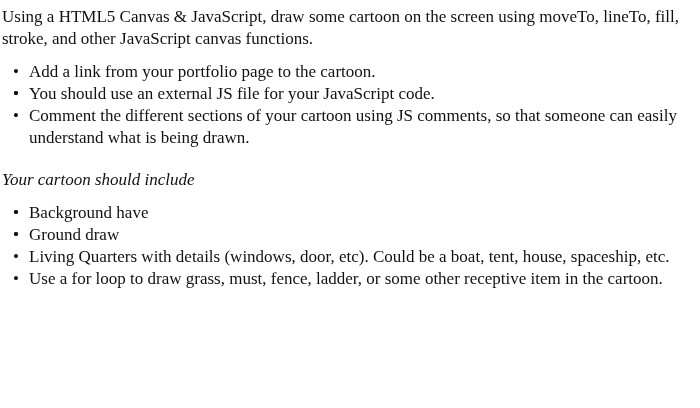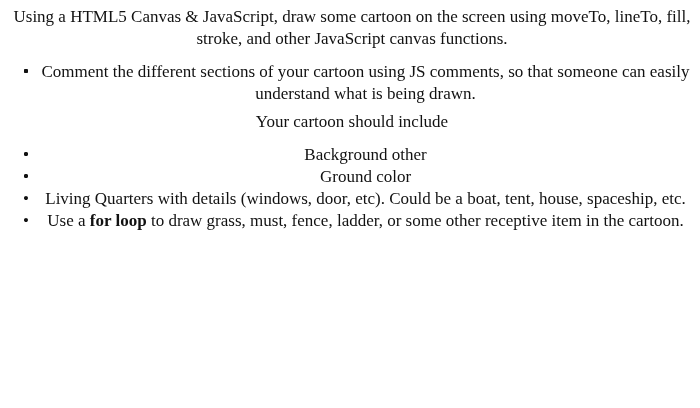--- a/index.html
+++ b/index.html
@@ -11,22 +11,21 @@
       width: 700px;
       height: 408px;
       overflow: hidden;
       font-family: "Liberation Serif", "DejaVu Serif", serif;
       font-size: 17px;
       line-height: 22px;
       color: #111111;
     }
     .doc {
       position: relative;
-      padding: 4px 8px 0 12px;
-      text-align: center;
+      padding: 4px 8px 0 2px;
     }
     p {
       margin: 0;
     }
     .intro {
       margin-top: 2px;
     }
     ul {
       margin: 0;
       padding: 0;
@@ -39,67 +38,70 @@
     }
     ul li .bullet {
       position: absolute;
       left: 11px;
       top: 0;
     }
     .list-1 {
       margin-top: 11px;
     }
     .subhead {
-      margin-top: 6px;
+      margin-top: 20px;
+      font-style: italic;
     }
     .list-2 {
       margin-top: 11px;
     }
     b {
-      font-weight: bold;
+      font-weight: normal;
     }
   </style>
 </head>
 <body>
 
 <div class="doc">
   <p class="intro">Using a HTML5 Canvas &amp; JavaScript, draw some cartoon on the screen using moveTo, lineTo, fill, stroke, and other JavaScript canvas functions.</p>
 
   <ul class="list-1">
     <li>
       <span class="bullet">•</span>
+      <span>Add a link from your portfolio page to the cartoon.</span>
     </li>
     <li>
       <span class="bullet">•</span>
     </li>
     <li>
       <span class="bullet">•</span>
+      <span>You should use an external JS file for your JavaScript code.</span>
     </li>
     <li>
       <span class="bullet">•</span>
       <span>Comment the different sections of your cartoon using JS comments, so that someone can easily understand what is being drawn.</span>
     </li>
   </ul>
 
   <p class="subhead">Your cartoon should include</p>
 
   <ul class="list-2">
     <li>
       <span class="bullet">•</span>
     </li>
     <li>
       <span class="bullet">•</span>
-      <span>Background other</span>
+      <span>Background have</span>
     </li>
     <li>
       <span class="bullet">•</span>
     </li>
     <li>
       <span class="bullet">•</span>
-      <span>Ground color</span>
+      <span>Ground draw</span>
     </li>
     <li>
       <span class="bullet">•</span>
       <span>Living Quarters with details (windows, door, etc). Could be a boat, tent, house, spaceship, etc.</span>
     </li>
     <li>
       <span class="bullet">•</span>
       <span><span>Use a </span><b>for loop</b><span> to draw grass, must, fence, ladder, or some other receptive item in the cartoon.</span></span>
     </li>
   </ul>

